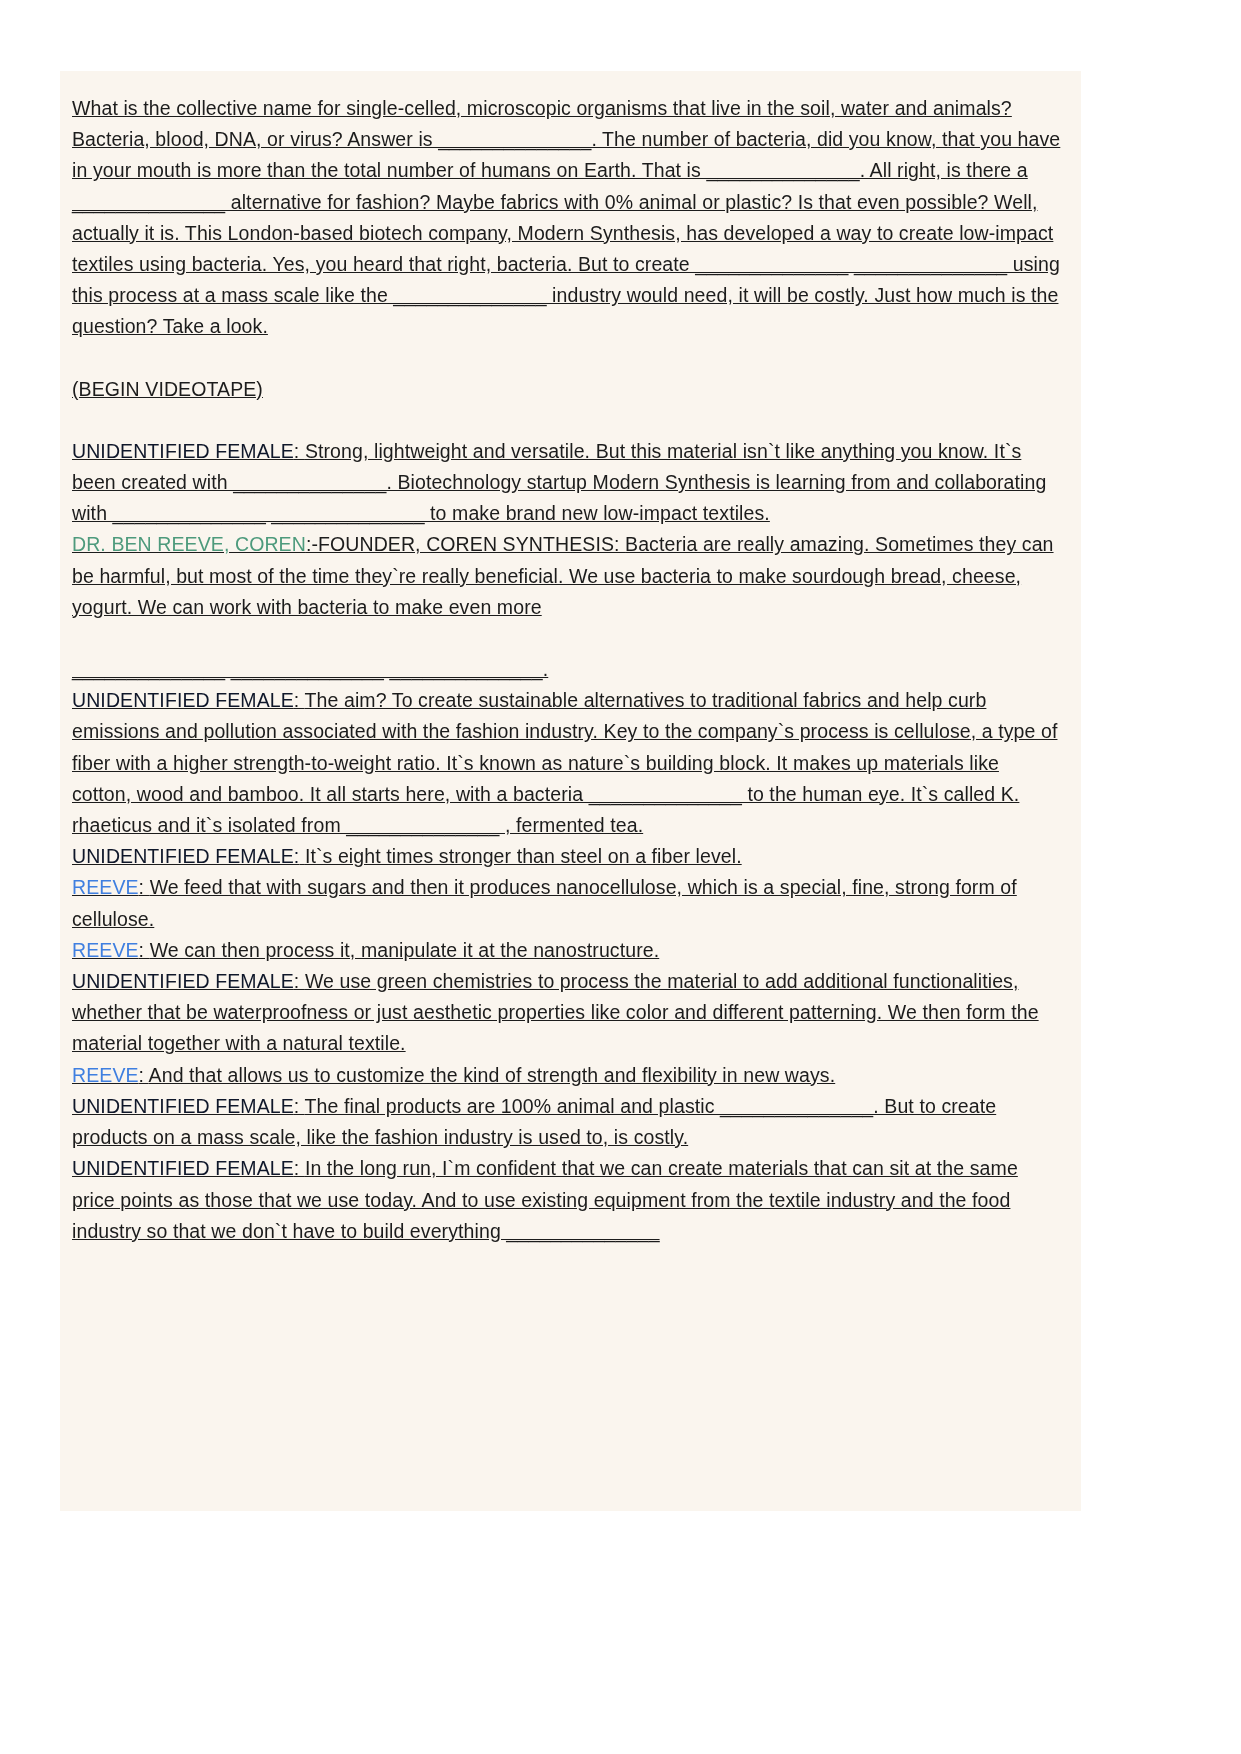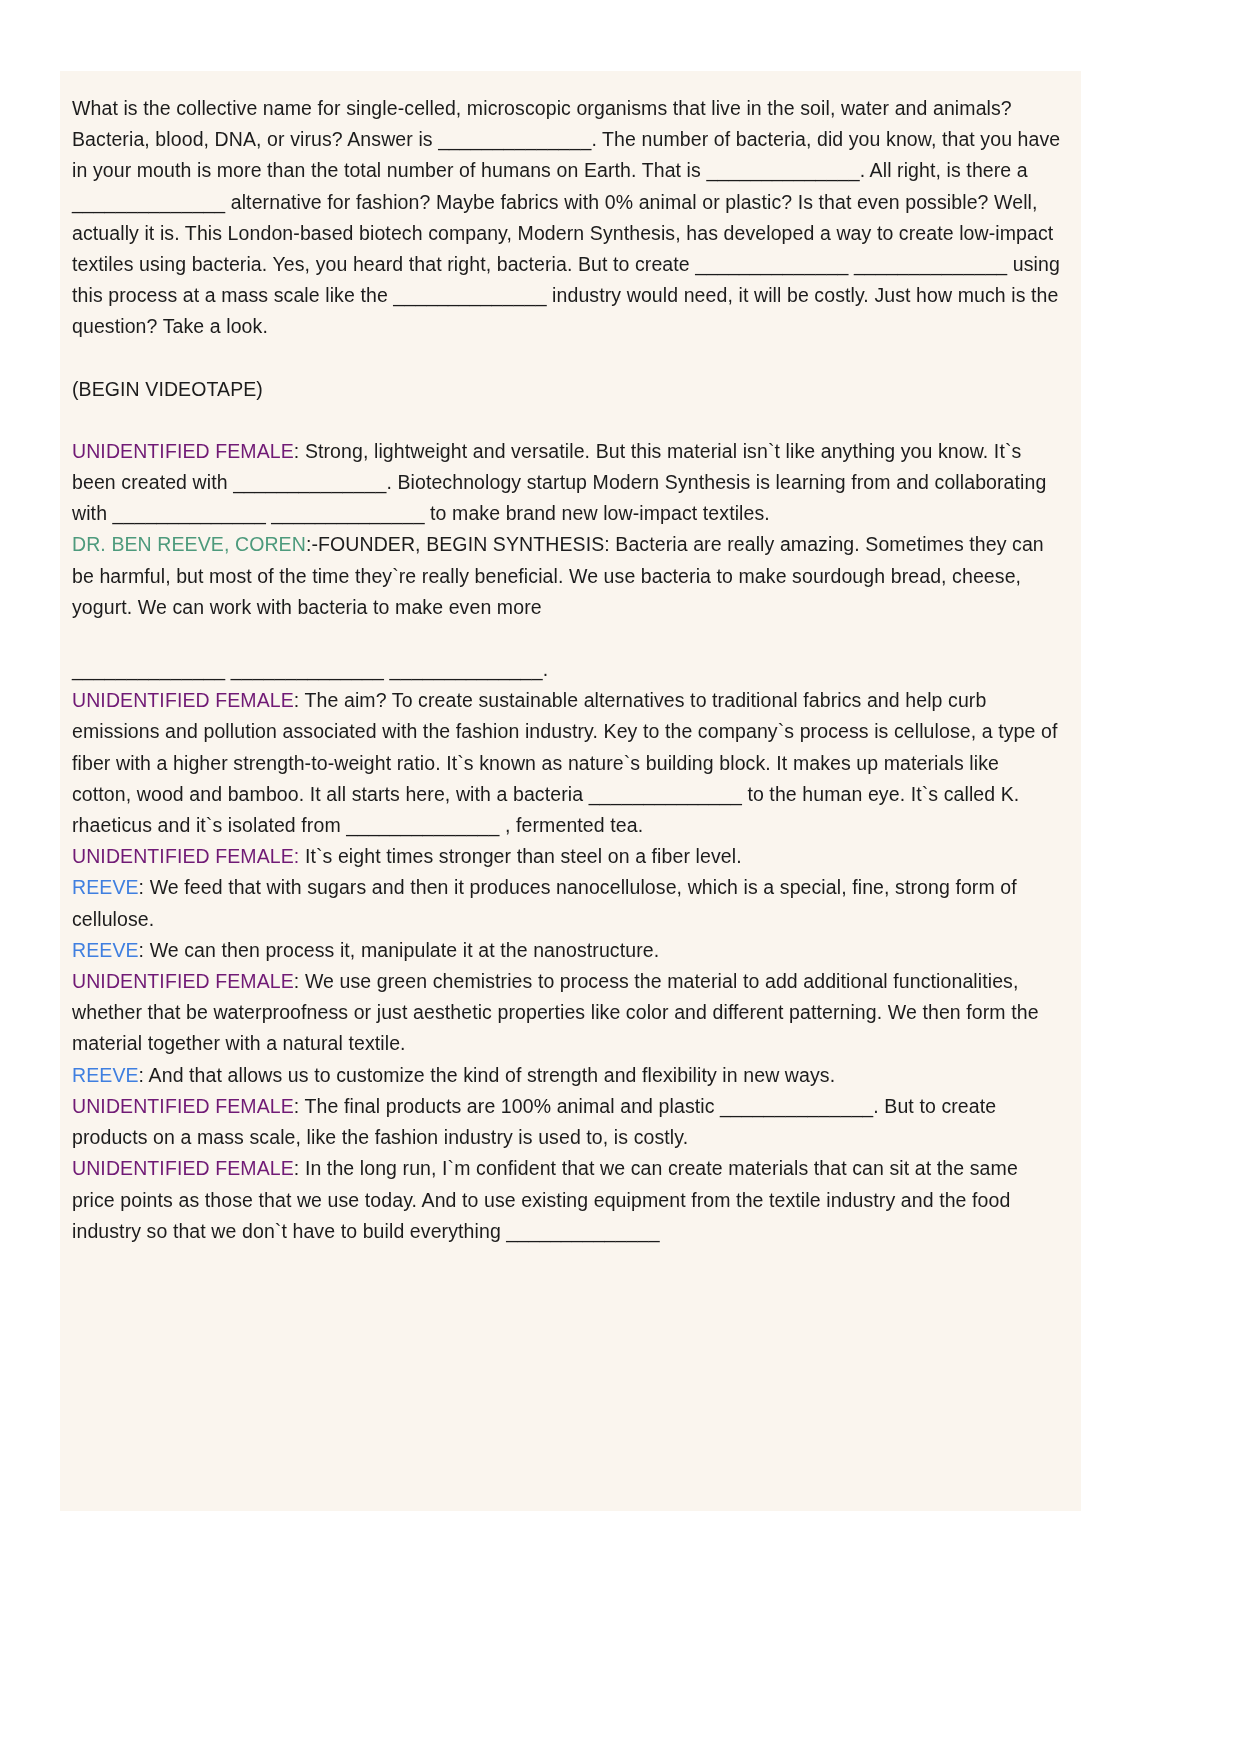--- a/index.html
+++ b/index.html
@@ -24,45 +24,46 @@
     overflow: hidden;
   }
   .doc {
     font-size: 19.5px;
     line-height: 31.2px;
     color: #1c1c1c;
     letter-spacing: 0.1px;
   }
   .para {
     margin: 0 0 0 0;
+    text-decoration: underline;
   }
   .spacer {
     height: 31px;
   }
   .speaker-pink {
-    color: #701a75;
+    color: #0f172a;
   }
   .speaker-blue {
     color: #3f7fe0;
   }
   .speaker-green {
     color: #4d9a7c;
   }
 </style>
 </head>
 <body>
 
 <div class="page">
   <div class="doc" id="doc-body">
       <div class="para"><span>What is the collective name for single-celled, microscopic organisms that live in the soil, water and animals? Bacteria, blood, DNA, or virus? Answer is ______________. The number of bacteria, did you know, that you have in your mouth is more than the total number of humans on Earth. That is ______________. All right, is there a ______________ alternative for fashion? Maybe fabrics with 0% animal or plastic? Is that even possible? Well, actually it is. This London-based biotech company, Modern Synthesis, has developed a way to create low-impact textiles using bacteria. Yes, you heard that right, bacteria. But to create ______________ ______________ using this process at a mass scale like the ______________ industry would need, it will be costly. Just how much is the question? Take a look.</span></div>
       <div class="spacer"></div>
       <div class="para"><span>(BEGIN VIDEOTAPE)</span></div>
       <div class="spacer"></div>
       <div class="para"><span class="speaker-pink">UNIDENTIFIED FEMALE</span><span>: </span><span>Strong, lightweight and versatile. But this material isn`t like anything you know. It`s been created with ______________. Biotechnology startup Modern Synthesis is learning from and collaborating with ______________ ______________ to make brand new low-impact textiles.</span></div>
-      <div class="para"><span class="speaker-green">DR. BEN REEVE, COREN</span><span>:-FOUNDER, BEGIN SYNTHESIS: </span><span>Bacteria are really amazing. Sometimes they can be harmful, but most of the time they`re really beneficial. We use bacteria to make sourdough bread, cheese, yogurt. We can work with bacteria to make even more</span></div>
+      <div class="para"><span class="speaker-green">DR. BEN REEVE, COREN</span><span>:-FOUNDER, COREN SYNTHESIS: </span><span>Bacteria are really amazing. Sometimes they can be harmful, but most of the time they`re really beneficial. We use bacteria to make sourdough bread, cheese, yogurt. We can work with bacteria to make even more</span></div>
       <div class="spacer"></div>
       <div class="para"><span>______________ ______________ ______________.</span></div>
       <div class="para"><span class="speaker-pink">UNIDENTIFIED FEMALE</span><span>: </span><span>The aim? To create sustainable alternatives to traditional fabrics and help curb emissions and pollution associated with the fashion industry. Key to the company`s process is cellulose, a type of fiber with a higher strength-to-weight ratio. It`s known as nature`s building block. It makes up materials like cotton, wood and bamboo. It all starts here, with a bacteria ______________  to the human eye. It`s called K. rhaeticus and it`s isolated from ______________ , fermented tea.</span></div>
       <div class="para"><span class="speaker-pink">UNIDENTIFIED FEMALE:</span><span> </span><span>It`s eight times stronger than steel on a fiber level.</span></div>
       <div class="para"><span class="speaker-blue">REEVE</span><span>: </span><span>We feed that with sugars and then it produces nanocellulose, which is a special, fine, strong form of cellulose.</span></div>
       <div class="para"><span class="speaker-blue">REEVE</span><span>: </span><span>We can then process it, manipulate it at the nanostructure.</span></div>
       <div class="para"><span class="speaker-pink">UNIDENTIFIED FEMALE</span><span>: </span><span>We use green chemistries to process the material to add additional functionalities, whether that be waterproofness or just aesthetic properties like color and different patterning. We then form the material together with a natural textile.</span></div>
       <div class="para"><span class="speaker-blue">REEVE</span><span>: </span><span>And that allows us to customize the kind of strength and flexibility in new ways.</span></div>
       <div class="para"><span class="speaker-pink">UNIDENTIFIED FEMALE</span><span>: </span><span>The final products are 100% animal and plastic ______________. But to create products on a mass scale, like the fashion industry is used to, is costly.</span></div>
       <div class="para"><span class="speaker-pink">UNIDENTIFIED FEMALE</span><span>: </span><span>In the long run, I`m confident that we can create materials that can sit at the same price points as those that we use today. And to use existing equipment from the textile industry and the food industry so that we don`t have to build everything ______________</span></div>

